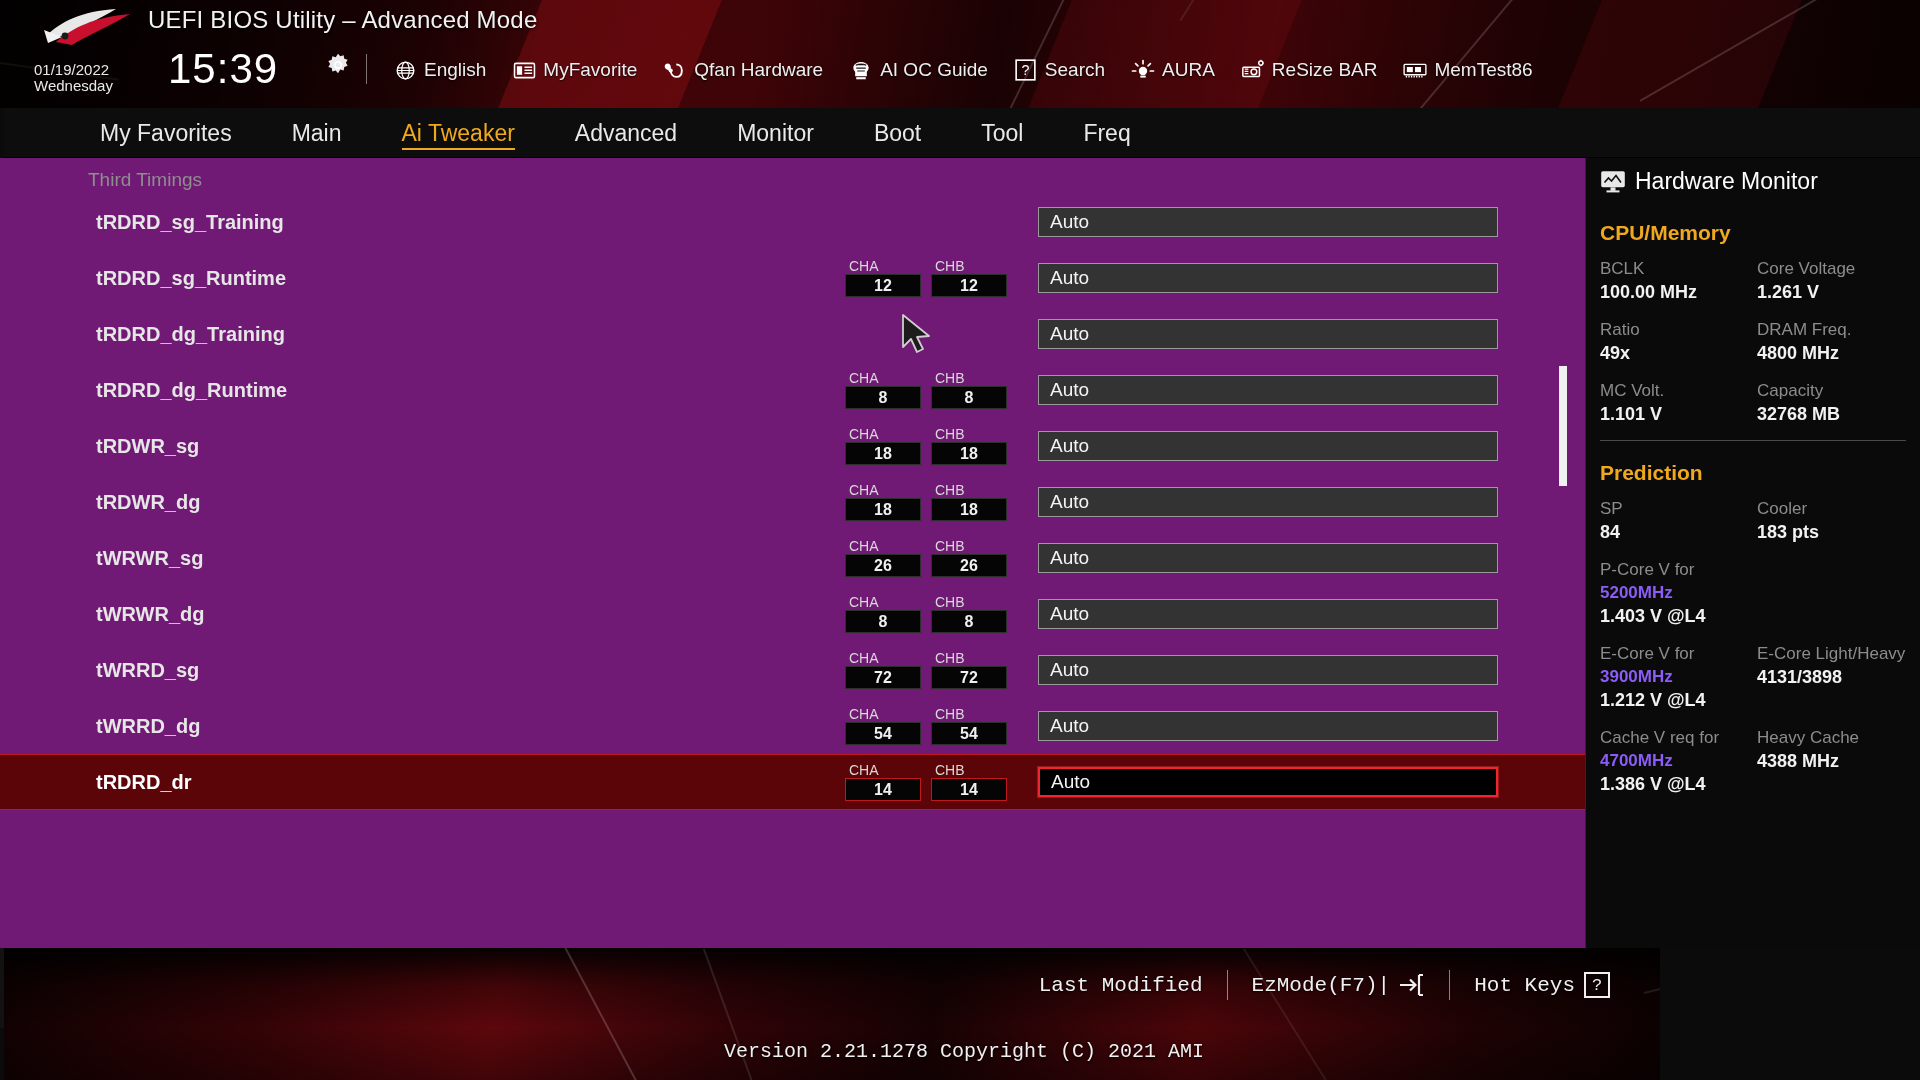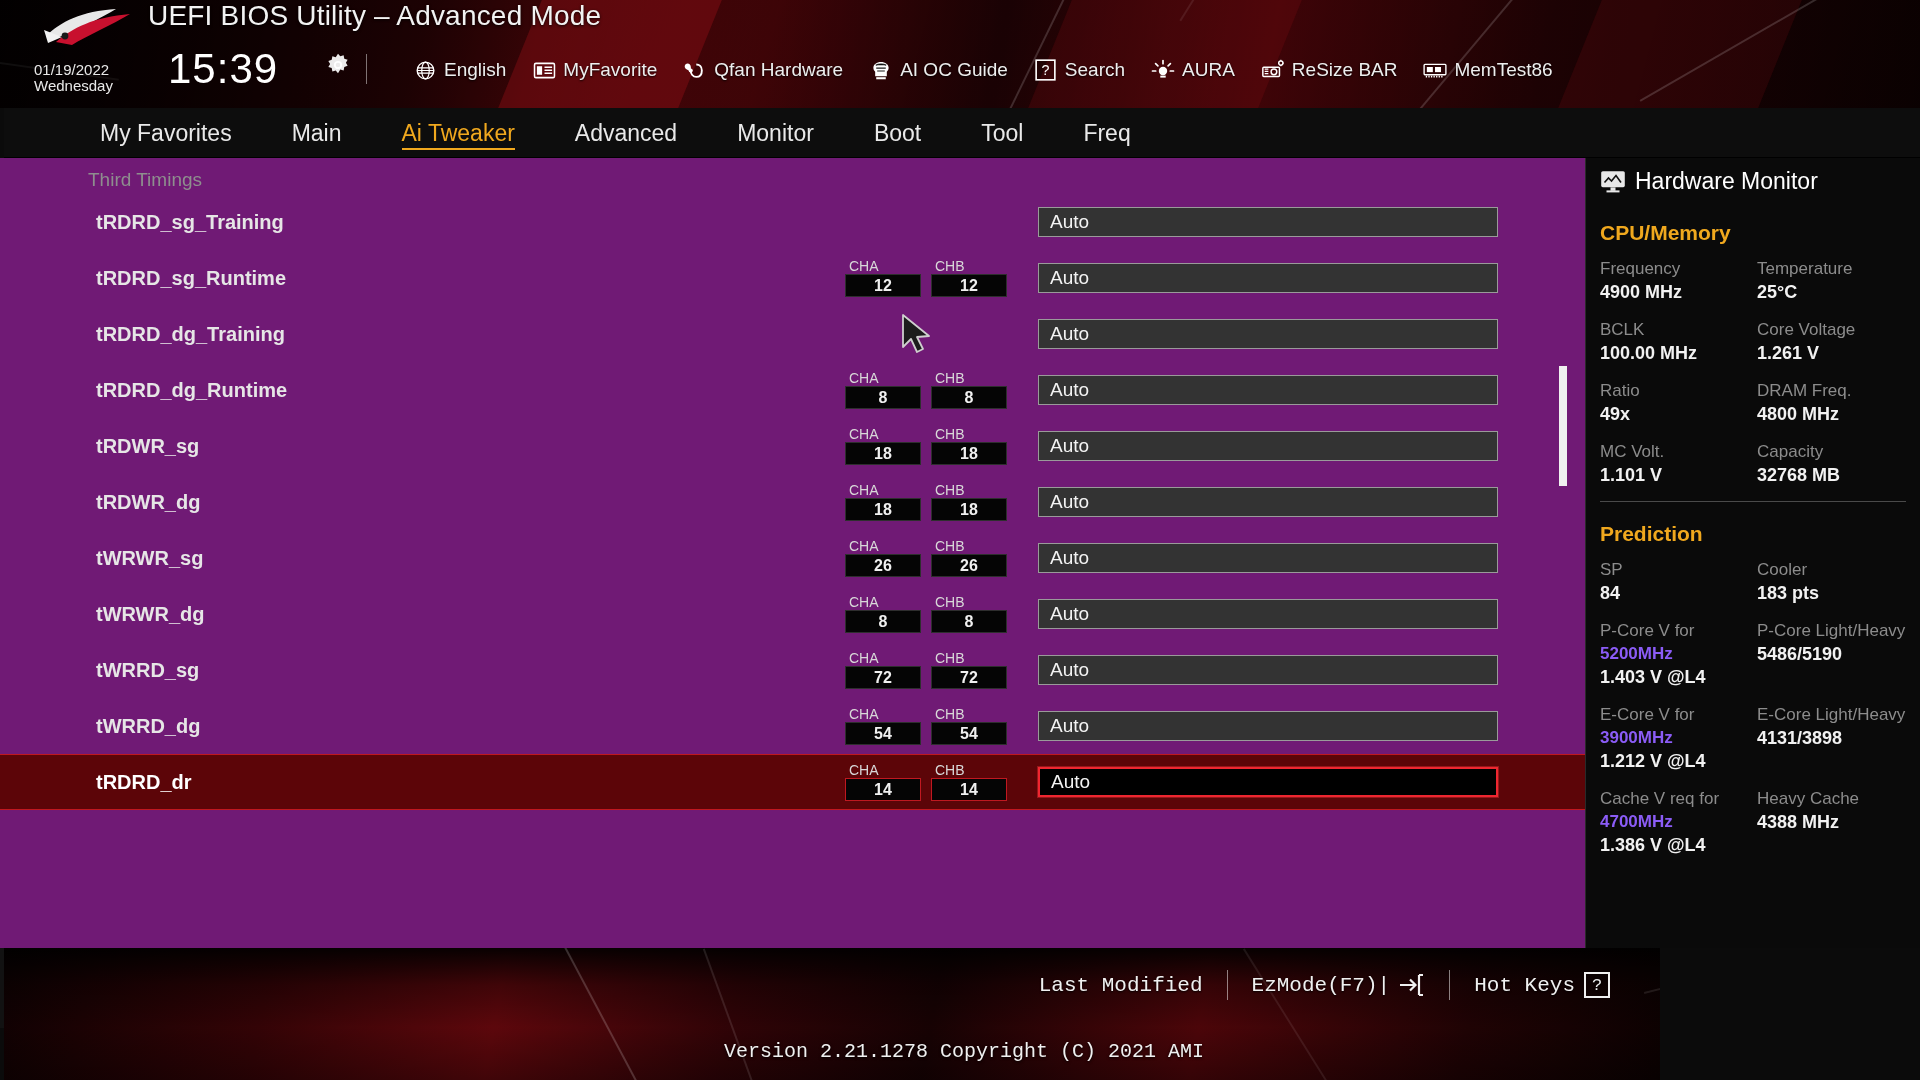--- a/index.html
+++ b/index.html
@@ -16,30 +16,30 @@
     background:
       linear-gradient(105deg, rgba(0,0,0,.92) 0%, rgba(0,0,0,.75) 22%, rgba(0,0,0,.35) 40%, rgba(0,0,0,.55) 100%),
       linear-gradient(100deg, #1b0204 0%, #4d0408 14%, #8c0a10 28%, #5e060b 40%, #2a0306 52%, #6d070d 66%, #380407 80%, #170203 100%);
     overflow: hidden;
   }
   .hdr-streak { position: absolute; background: rgba(255,255,255,.16); height: 1.5px; transform-origin: left center; }
   .hdr-poly { position: absolute; background: rgba(190,20,30,.28); }
 
   .rog-logo { position: absolute; left: 42px; top: 6px; width: 96px; height: 46px; }
   .app-title {
-    position: absolute; left: 148px; top: 0;
-    font-size: 28px; color: #f2f2f2; letter-spacing: .2px; white-space: nowrap;
+    position: absolute; left: 148px; top: 6px;
+    font-size: 24px; color: #f2f2f2; letter-spacing: .2px; white-space: nowrap;
     text-shadow: 0 1px 3px rgba(0,0,0,.9);
   }
   .date-block { position: absolute; left: 34px; top: 62px; font-size: 15px; color: #e8e8e8; line-height: 16px; }
   .clock { position: absolute; left: 168px; top: 48px; font-size: 42px; color: #fff; letter-spacing: 1px; line-height: 42px; }
   .gear-btn { position: absolute; left: 325px; top: 52px; width: 26px; height: 26px; }
   .hdr-sep { position: absolute; top: 54px; width: 1px; height: 30px; background: rgba(255,255,255,.45); }
 
-  .tool-row { position: absolute; left: 400px; top: 54px; height: 32px; display: flex; align-items: flex-end; gap: 0; }
+  .tool-row { position: absolute; left: 380px; top: 54px; height: 32px; display: flex; align-items: flex-end; gap: 0; }
   .tool-item { display: flex; align-items: center; gap: 7px; height: 32px; padding: 0 13px; white-space: nowrap; }
   .tool-item .tl { font-size: 19px; color: #eee; text-shadow: 0 1px 2px rgba(0,0,0,.9); }
   .tool-ico { width: 24px; height: 22px; display: flex; align-items: center; justify-content: center; }
 
   
   .navbar {
     position: absolute; left: 4px; top: 108px; width: 1920px; height: 50px;
     background: #0d0d0d; border-bottom: 1px solid #000;
   }
   .nav-wrap { display: flex; align-items: center; height: 50px; padding-left: 66px; gap: 0; }
@@ -430,30 +430,20 @@
         <rect x="10.5" y="17.4" width="5" height="3.4" fill="#e8e8e8"></rect>
         <rect x="6.5" y="20.4" width="13" height="2" fill="#e8e8e8"></rect>
       </svg>
       <span class="t">Hardware Monitor</span>
     </div>
     <div id="hm-host">
         <div class="hm-sec">CPU/Memory</div>
         <div class="hm-grid">
           <div class="hm-pair">
             <div class="hm-col">
-              <div class="hm-k">Frequency</div>
-              <div class="hm-v">4900 MHz</div>
-            </div>
-            <div class="hm-col">
-              <div class="hm-k">Temperature</div>
-              <div class="hm-v">25°C</div>
-            </div>
-          </div>
-          <div class="hm-pair">
-            <div class="hm-col">
               <div class="hm-k">BCLK</div>
               <div class="hm-v">100.00 MHz</div>
             </div>
             <div class="hm-col">
               <div class="hm-k">Core Voltage</div>
               <div class="hm-v">1.261 V</div>
             </div>
           </div>
           <div class="hm-pair">
             <div class="hm-col">
@@ -486,24 +476,20 @@
             </div>
             <div class="hm-col">
               <div class="hm-k">Cooler</div>
               <div class="hm-v">183 pts</div>
             </div>
           </div>
           <div class="hm-pair">
             <div class="hm-col">
               <div class="hm-k"><span>P-Core V for </span><span class="mhz">5200MHz</span></div>
               <div class="hm-v">1.403 V @L4</div>
-            </div>
-            <div class="hm-col">
-              <div class="hm-k">P-Core Light/Heavy</div>
-              <div class="hm-v">5486/5190</div>
             </div>
           </div>
           <div class="hm-pair">
             <div class="hm-col">
               <div class="hm-k"><span>E-Core V for </span><span class="mhz">3900MHz</span></div>
               <div class="hm-v">1.212 V @L4</div>
             </div>
             <div class="hm-col">
               <div class="hm-k">E-Core Light/Heavy</div>
               <div class="hm-v">4131/3898</div>

